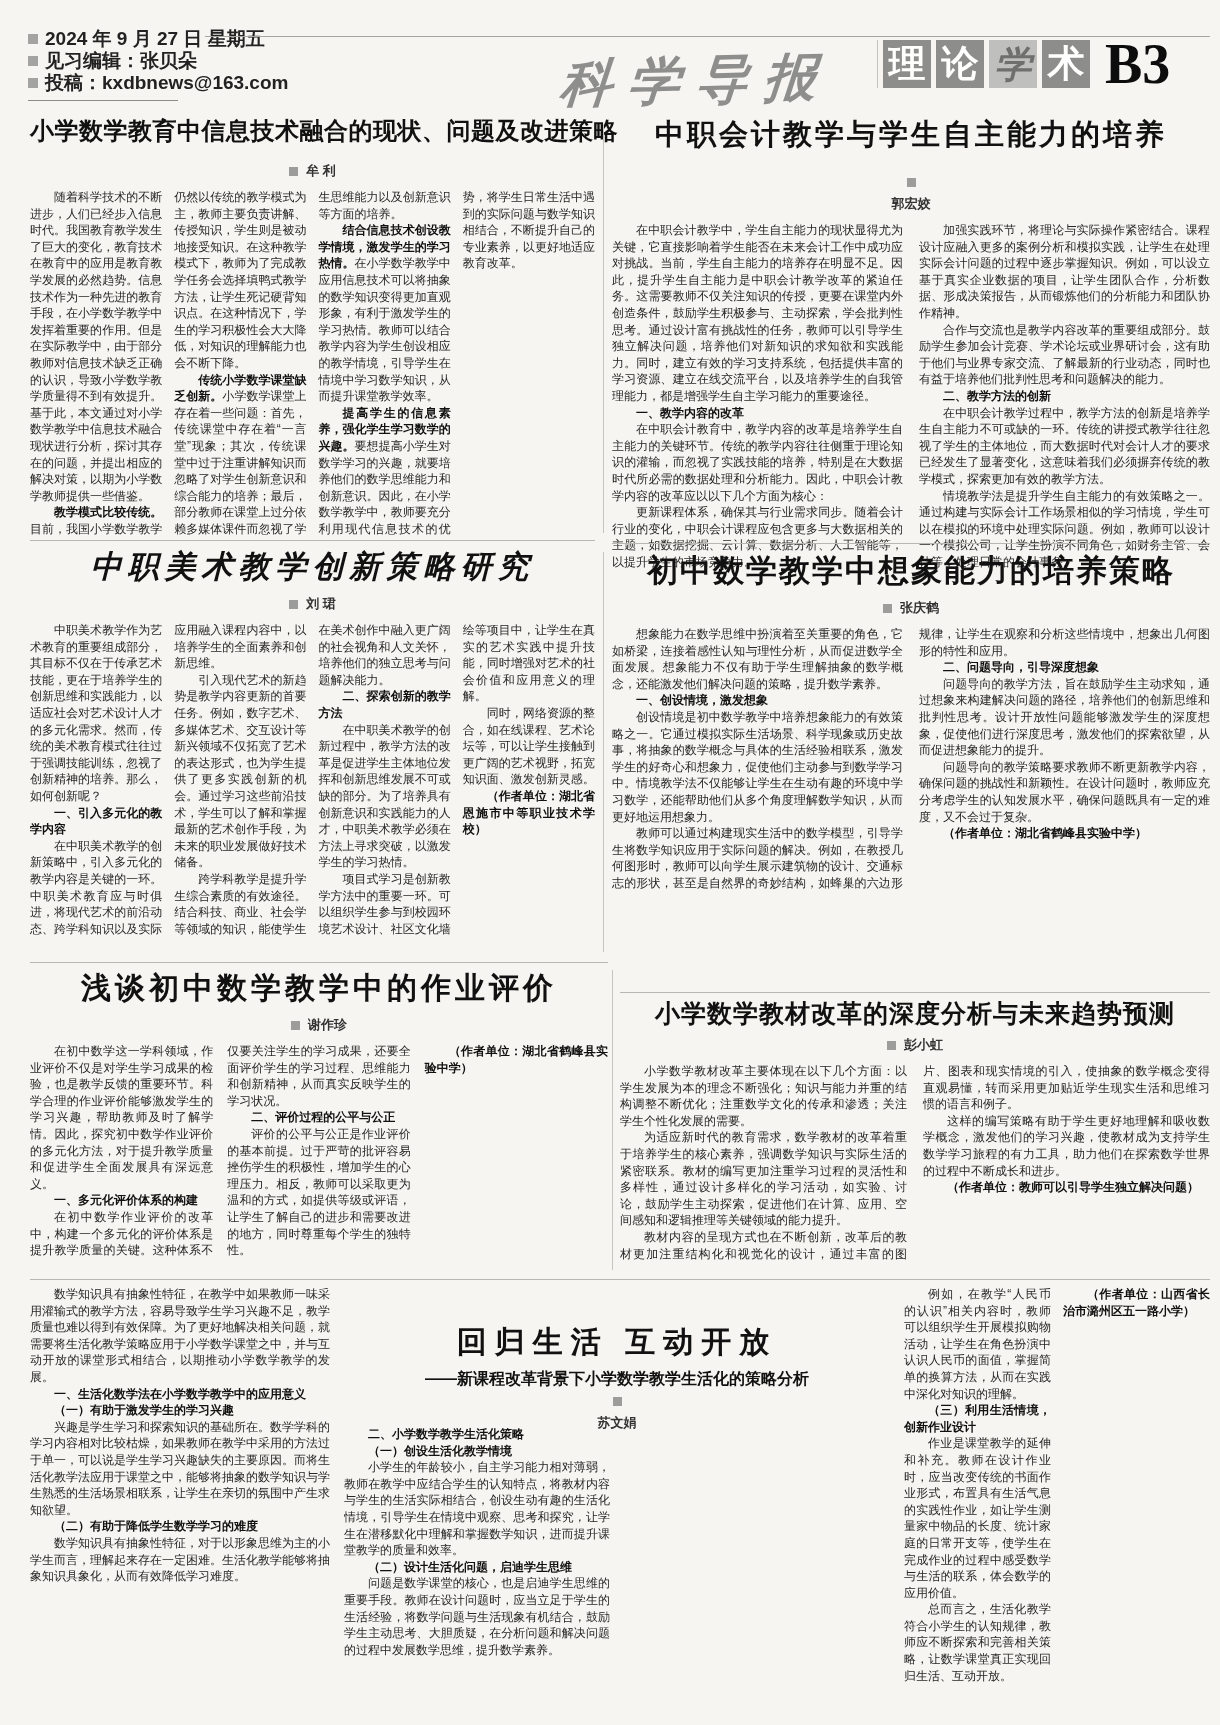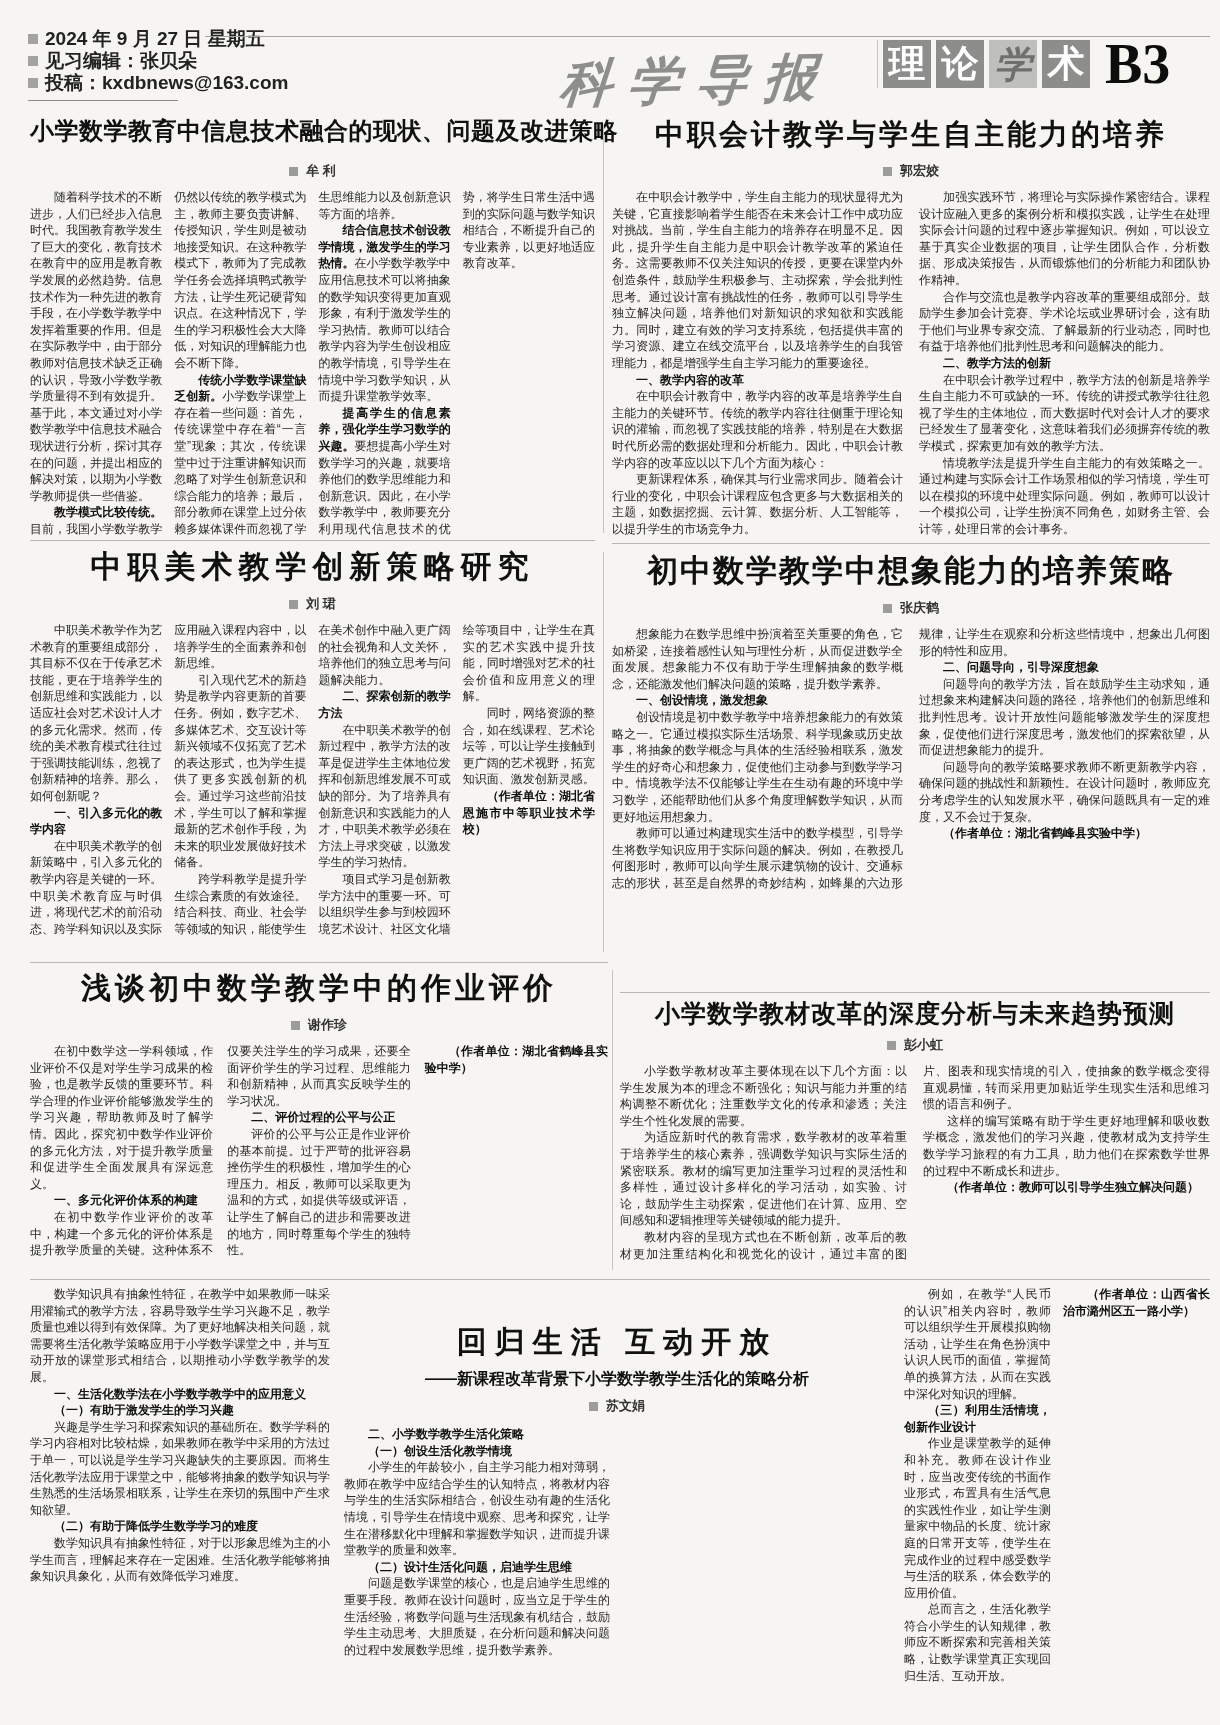--- a/index.html
+++ b/index.html
@@ -91,21 +91,21 @@
       <div class="para">随着科学技术的不断进步，人们已经步入信息时代。我国教育教学发生了巨大的变化，教育技术在教育中的应用是教育教学发展的必然趋势。信息技术作为一种先进的教育手段，在小学数学教学中发挥着重要的作用。但是在实际教学中，由于部分教师对信息技术缺乏正确的认识，导致小学数学教学质量得不到有效提升。基于此，本文通过对小学数学教学中信息技术融合现状进行分析，探讨其存在的问题，并提出相应的解决对策，以期为小学数学教师提供一些借鉴。</div>
       <div class="para"><span class="lead">教学模式比较传统。</span>目前，我国小学数学教学仍然以传统的教学模式为主，教师主要负责讲解、传授知识，学生则是被动地接受知识。在这种教学模式下，教师为了完成教学任务会选择填鸭式教学方法，让学生死记硬背知识点。在这种情况下，学生的学习积极性会大大降低，对知识的理解能力也会不断下降。</div>
       <div class="para"><span class="lead">传统小学数学课堂缺乏创新。</span>小学数学课堂上存在着一些问题：首先，传统课堂中存在着“一言堂”现象；其次，传统课堂中过于注重讲解知识而忽略了对学生创新意识和综合能力的培养；最后，部分教师在课堂上过分依赖多媒体课件而忽视了学生思维能力以及创新意识等方面的培养。</div>
       <div class="para"><span class="lead">结合信息技术创设教学情境，激发学生的学习热情。</span>在小学数学教学中应用信息技术可以将抽象的数学知识变得更加直观形象，有利于激发学生的学习热情。教师可以结合教学内容为学生创设相应的教学情境，引导学生在情境中学习数学知识，从而提升课堂教学效率。</div>
       <div class="para"><span class="lead">提高学生的信息素养，强化学生学习数学的兴趣。</span>要想提高小学生对数学学习的兴趣，就要培养他们的数学思维能力和创新意识。因此，在小学数学教学中，教师要充分利用现代信息技术的优势，将学生日常生活中遇到的实际问题与数学知识相结合，不断提升自己的专业素养，以更好地适应教育改革。</div>
     </div>
 </div>
 
 <div class="abs" style="left:612px;top:115px;width:598px;height:424px;">
   <div class="art-title" style="font-size:29px;letter-spacing:3px;">中职会计教学与学生自主能力的培养</div>
-  <div class="byline" style="margin-top:7px;">
+  <div class="byline" style="margin-top:23px;flex-direction:column;">
     <span class="sq"></span>
     <span>郭宏姣</span>
   </div>
   <div class="cols" style="margin-top:9px;height:352px;column-count:2;column-gap:16px;">
       <div class="para">在中职会计教学中，学生自主能力的现状显得尤为关键，它直接影响着学生能否在未来会计工作中成功应对挑战。当前，学生自主能力的培养存在明显不足。因此，提升学生自主能力是中职会计教学改革的紧迫任务。这需要教师不仅关注知识的传授，更要在课堂内外创造条件，鼓励学生积极参与、主动探索，学会批判性思考。通过设计富有挑战性的任务，教师可以引导学生独立解决问题，培养他们对新知识的求知欲和实践能力。同时，建立有效的学习支持系统，包括提供丰富的学习资源、建立在线交流平台，以及培养学生的自我管理能力，都是增强学生自主学习能力的重要途径。</div>
       <div class="subhead">一、教学内容的改革</div>
       <div class="para">在中职会计教育中，教学内容的改革是培养学生自主能力的关键环节。传统的教学内容往往侧重于理论知识的灌输，而忽视了实践技能的培养，特别是在大数据时代所必需的数据处理和分析能力。因此，中职会计教学内容的改革应以以下几个方面为核心：</div>
       <div class="para">更新课程体系，确保其与行业需求同步。随着会计行业的变化，中职会计课程应包含更多与大数据相关的主题，如数据挖掘、云计算、数据分析、人工智能等，以提升学生的市场竞争力。</div>
       <div class="para">加强实践环节，将理论与实际操作紧密结合。课程设计应融入更多的案例分析和模拟实践，让学生在处理实际会计问题的过程中逐步掌握知识。例如，可以设立基于真实企业数据的项目，让学生团队合作，分析数据、形成决策报告，从而锻炼他们的分析能力和团队协作精神。</div>
       <div class="para">合作与交流也是教学内容改革的重要组成部分。鼓励学生参加会计竞赛、学术论坛或业界研讨会，这有助于他们与业界专家交流、了解最新的行业动态，同时也有益于培养他们批判性思考和问题解决的能力。</div>
@@ -113,21 +113,21 @@
       <div class="para">在中职会计教学过程中，教学方法的创新是培养学生自主能力不可或缺的一环。传统的讲授式教学往往忽视了学生的主体地位，而大数据时代对会计人才的要求已经发生了显著变化，这意味着我们必须摒弃传统的教学模式，探索更加有效的教学方法。</div>
       <div class="para">情境教学法是提升学生自主能力的有效策略之一。通过构建与实际会计工作场景相似的学习情境，学生可以在模拟的环境中处理实际问题。例如，教师可以设计一个模拟公司，让学生扮演不同角色，如财务主管、会计等，处理日常的会计事务。</div>
     </div>
 </div>
 
 <div class="rule-v" style="left:603px;top:125px;height:408px;"></div>
 <div class="rule-h" style="left:30px;top:540px;width:565px;"></div>
 <div class="rule-h" style="left:612px;top:543px;width:598px;"></div>
 
 <div class="abs" style="left:30px;top:546px;width:565px;height:412px;">
-  <div class="art-title" style="font-size:31px;letter-spacing:6px;">中职美术教学创新策略研究</div>
+  <div class="art-title" style="font-size:31px;letter-spacing:6px;font-style:italic;">中职美术教学创新策略研究</div>
   <div class="byline" style="margin-top:7px;">
     <span class="sq"></span>
     <span>刘 珺</span>
   </div>
   <div class="cols" style="margin-top:9px;height:330px;column-count:4;column-gap:12px;">
       <div class="para">中职美术教学作为艺术教育的重要组成部分，其目标不仅在于传承艺术技能，更在于培养学生的创新思维和实践能力，以适应社会对艺术设计人才的多元化需求。然而，传统的美术教育模式往往过于强调技能训练，忽视了创新精神的培养。那么，如何创新呢？</div>
       <div class="subhead">一、引入多元化的教学内容</div>
       <div class="para">在中职美术教学的创新策略中，引入多元化的教学内容是关键的一环。中职美术教育应与时俱进，将现代艺术的前沿动态、跨学科知识以及实际应用融入课程内容中，以培养学生的全面素养和创新思维。</div>
       <div class="para">引入现代艺术的新趋势是教学内容更新的首要任务。例如，数字艺术、多媒体艺术、交互设计等新兴领域不仅拓宽了艺术的表达形式，也为学生提供了更多实践创新的机会。通过学习这些前沿技术，学生可以了解和掌握最新的艺术创作手段，为未来的职业发展做好技术储备。</div>
       <div class="para">跨学科教学是提升学生综合素质的有效途径。结合科技、商业、社会学等领域的知识，能使学生在美术创作中融入更广阔的社会视角和人文关怀，培养他们的独立思考与问题解决能力。</div>
@@ -203,21 +203,21 @@
         <div class="subhead">（一）有助于激发学生的学习兴趣</div>
         <div class="para">兴趣是学生学习和探索知识的基础所在。数学学科的学习内容相对比较枯燥，如果教师在教学中采用的方法过于单一，可以说是学生学习兴趣缺失的主要原因。而将生活化教学法应用于课堂之中，能够将抽象的数学知识与学生熟悉的生活场景相联系，让学生在亲切的氛围中产生求知欲望。</div>
         <div class="subhead">（二）有助于降低学生数学学习的难度</div>
         <div class="para">数学知识具有抽象性特征，对于以形象思维为主的小学生而言，理解起来存在一定困难。生活化教学能够将抽象知识具象化，从而有效降低学习难度。</div>
       </div>
   </div>
   <div style="width:546px;flex:0 0 auto;">
     <div class="a7-titlebox" style="height:96px;margin-top:36px;">
       <div class="art-title" style="font-size:30px;letter-spacing:8px;">回归生活  互动开放</div>
       <div class="a7-sub" style="margin-top:6px;">——新课程改革背景下小学数学教学生活化的策略分析</div>
-      <div class="byline" style="margin-top:7px;">
+      <div class="byline" style="margin-top:7px;flex-direction:column;">
         <span class="sq"></span>
         <span>苏文娟</span>
       </div>
     </div>
     <div class="cols" style="margin-top:8px;height:316px;column-count:2;column-gap:14px;">
         <div class="subhead">二、小学数学教学生活化策略</div>
         <div class="subhead">（一）创设生活化教学情境</div>
         <div class="para">小学生的年龄较小，自主学习能力相对薄弱，教师在教学中应结合学生的认知特点，将教材内容与学生的生活实际相结合，创设生动有趣的生活化情境，引导学生在情境中观察、思考和探究，让学生在潜移默化中理解和掌握数学知识，进而提升课堂教学的质量和效率。</div>
         <div class="subhead">（二）设计生活化问题，启迪学生思维</div>
         <div class="para">问题是数学课堂的核心，也是启迪学生思维的重要手段。教师在设计问题时，应当立足于学生的生活经验，将数学问题与生活现象有机结合，鼓励学生主动思考、大胆质疑，在分析问题和解决问题的过程中发展数学思维，提升数学素养。</div>

